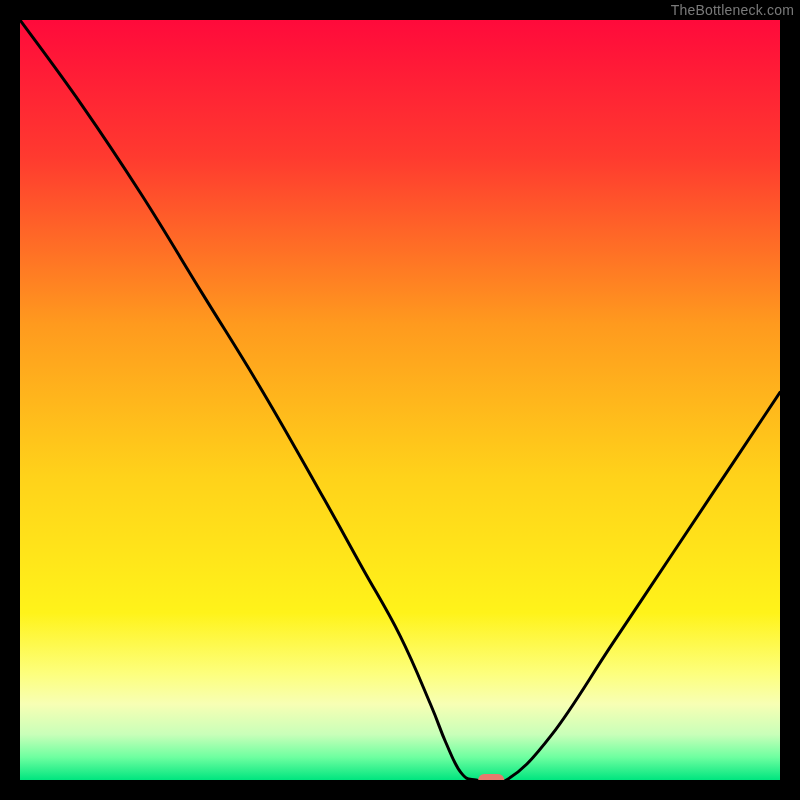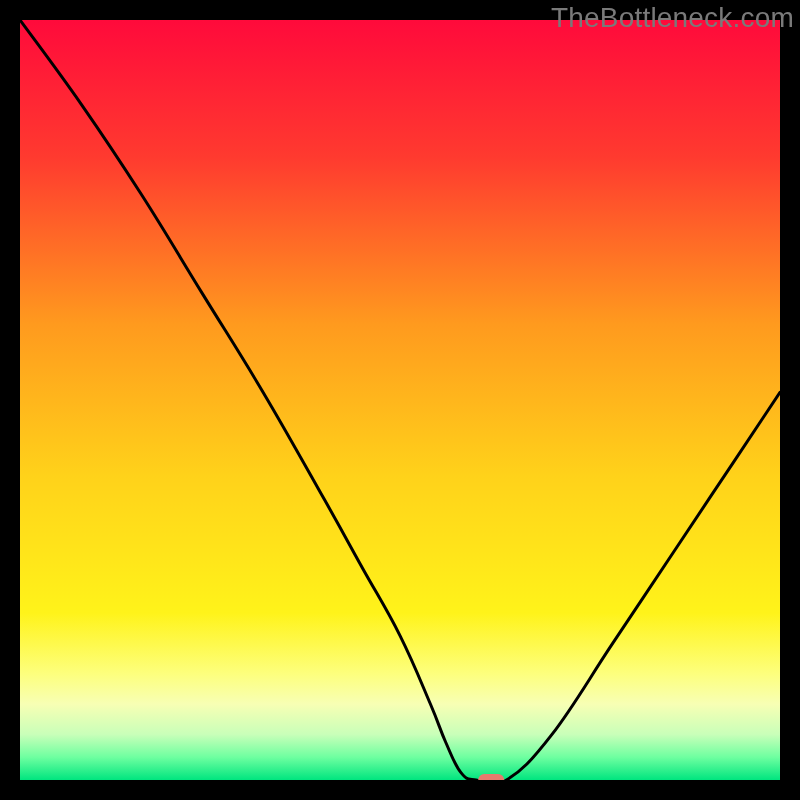--- a/index.html
+++ b/index.html
@@ -18,21 +18,21 @@
     height: 760px;
   }
   svg {
     display: block;
   }
   .watermark {
     position: absolute;
     top: 2px;
     right: 6px;
     font-family: Arial, Helvetica, sans-serif;
-    font-size: 28px;
+    font-size: 14px;
     color: #7a7a7a;
     font-weight: 500;
     letter-spacing: 0.2px;
     user-select: none;
   }
 </style>
 </head>
 <body>
 
 <div class="plot-area">

